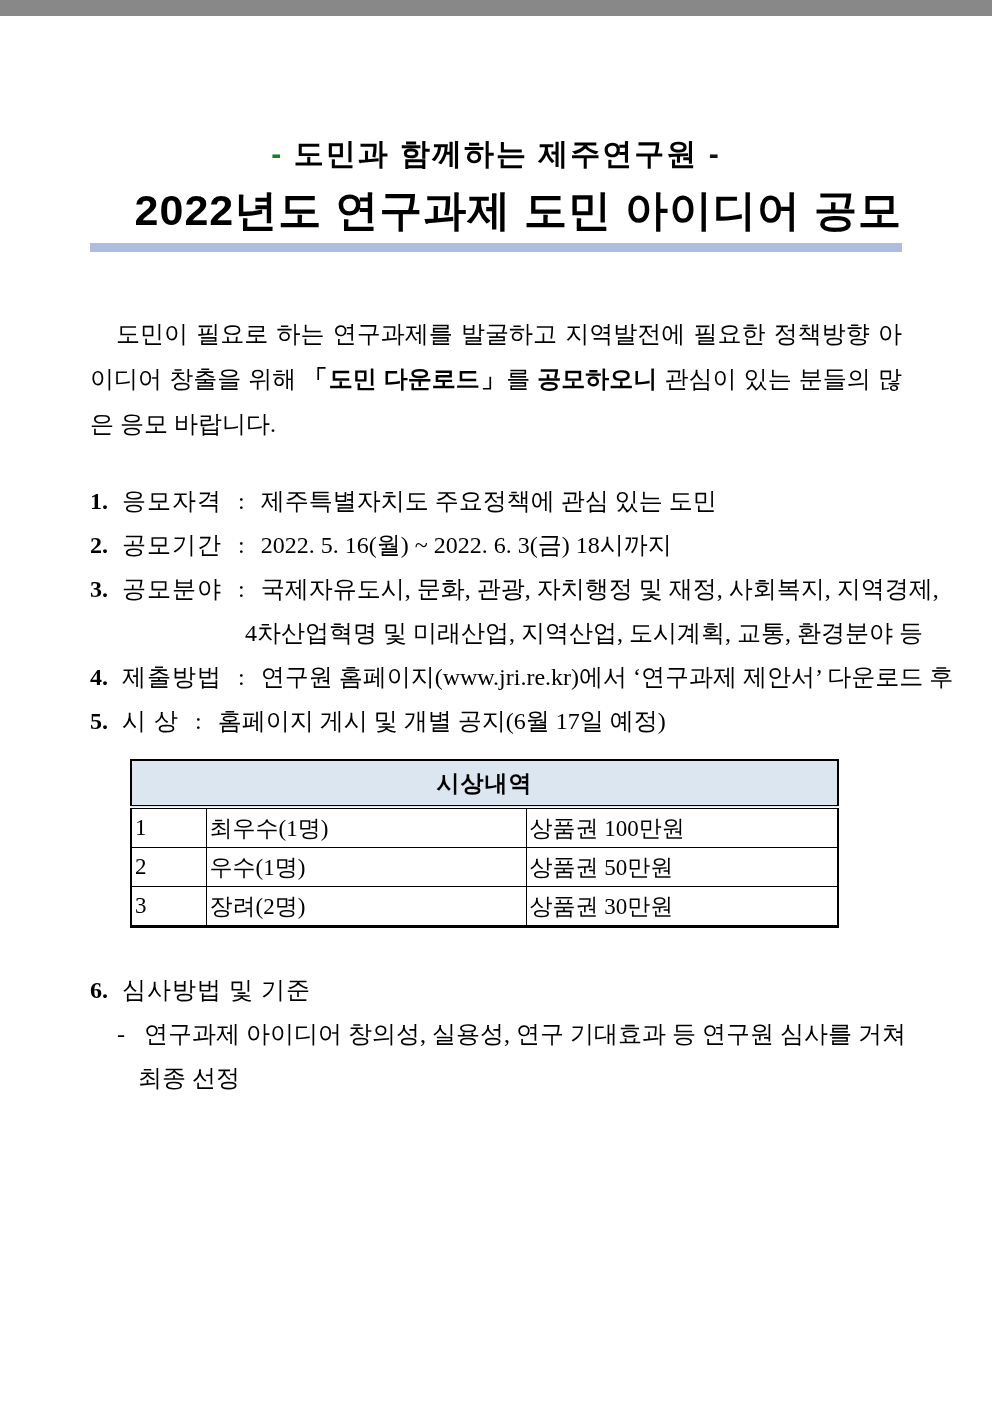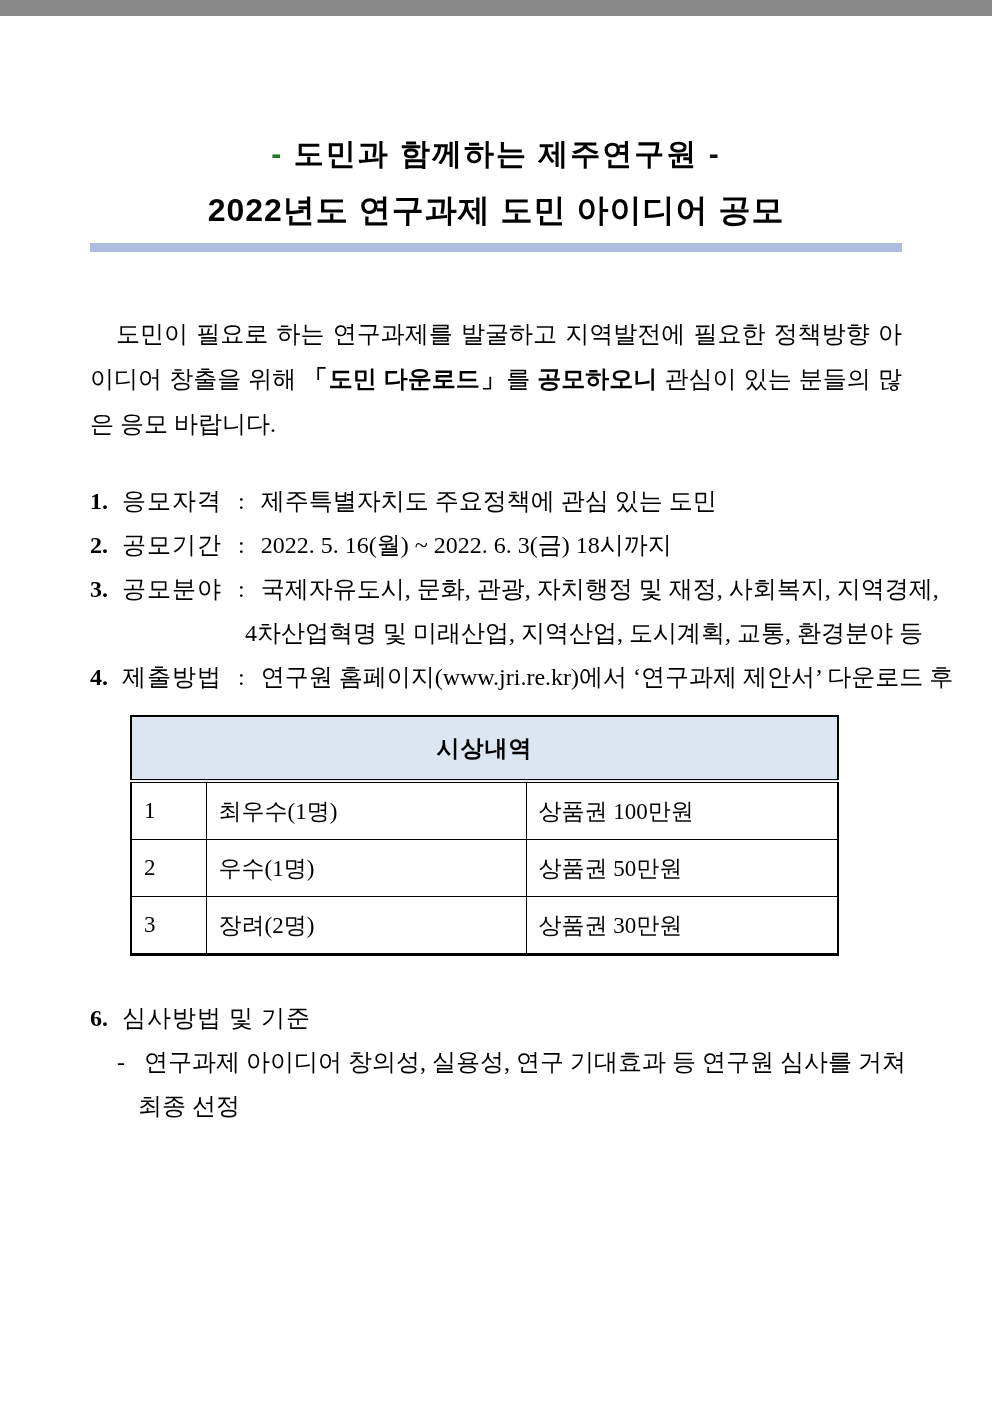--- a/index.html
+++ b/index.html
@@ -25,24 +25,24 @@
     font-family: "Liberation Sans", "DejaVu Sans", sans-serif;
     font-weight: 800;
     font-size: 30px;
     line-height: 40px;
     letter-spacing: 2px;
   }
   .subtitle .dash-left  { color: var(--subtitle-dash-green, #1f7d1f); font-weight: 900; }
   .subtitle .dash-right { color: #121212; font-weight: 900; }
   .doc-title {
     margin-top: 10px;
-    text-align: center;
+    text-align: right;
     font-family: "Liberation Sans", "DejaVu Sans", sans-serif;
     font-weight: 900;
-    font-size: 32px;
+    font-size: 43px;
     line-height: 52px;
     letter-spacing: 1px;
   }
   .accent-bar {
     margin-top: 7px;
     height: 9px;
     width: 100%;
     background: var(--accent-bar, #aebdde);
   }
 
@@ -71,21 +71,21 @@
   
   .award-table {
     margin: 16px 0 0 40px;
     width: 707px;
     border-collapse: collapse;
     font-size: 23px;
     table-layout: fixed;
   }
   .award-table th, .award-table td {
     vertical-align: middle;
-    padding: 12px;
+    padding: 3px;
   }
   .award-table { border: 2px solid #000; border-bottom-width: 3px; }
   .award-table th {
     background: var(--table-header-bg, #dce6f1);
     font-weight: bold;
     height: 38px;
     border-bottom: 4px double #000;
     letter-spacing: 1px;
   }
   .award-table td {
@@ -152,20 +152,26 @@
       </div>
       <div class="cont">4차산업혁명 및 미래산업, 지역산업, 도시계획, 교통, 환경분야 등</div>
 
       <div class="item-line">
         <span class="no">4.</span>
         <span class="label">제출방법</span>
         <span class="colon">:</span>
         <span>연구원 홈페이지(www.jri.re.kr)에서 ‘연구과제 제안서’ 다운로드 후</span>
       </div>
 
+      <div class="item-line">
+        <span class="no">5.</span>
+        <span class="label">시 상</span>
+        <span class="colon">:</span>
+        <span>홈페이지 게시 및 개별 공지(6월 17일 예정)</span>
+      </div>
     </div>
 
     <table class="award-table">
       <colgroup>
         <col class="col-rank">
           <col class="col-grade">
           <col class="col-prize">
       </colgroup>
       <thead>
         <tr>

